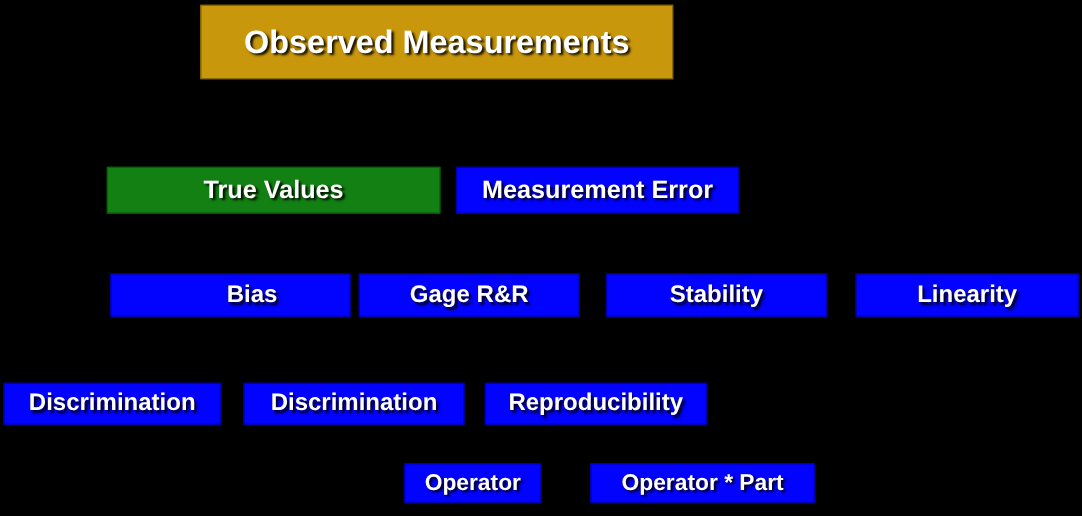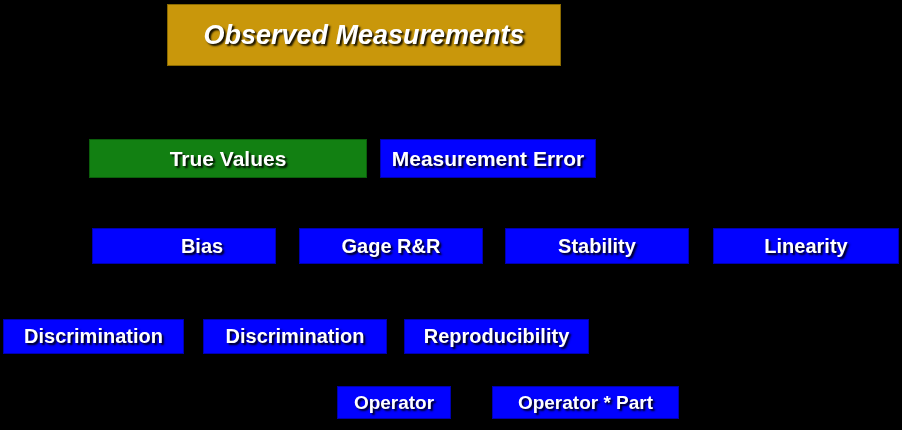--- a/index.html
+++ b/index.html
@@ -42,32 +42,32 @@
   .lvl2 { font-size: 21px; }
   .lvl3 { font-size: 20px; }
   .lvl4 { font-size: 20px; align-items: center; }
   .lvl5 { font-size: 19px; }
 </style>
 </head>
 <body>
 
 <div id="canvas">
 
-  <div class="node gold lvl1" style="left:167px; top:4px; width:394px; height:62px;font-style:italic;">
+  <div class="node gold lvl1" style="left:167px; top:4px; width:394px; height:62px;">
     <span>Observed Measurements</span>
   </div>
 
   <div class="node green lvl2" style="left:89px; top:139px; width:278px; height:39px;">
     <span>True Values</span>
   </div>
-  <div class="node blue lvl2" style="left:380px; top:139px; width:216px; height:39px;">
+  <div class="node blue lvl2" style="left:380px; top:139px; width:236px; height:39px;">
     <span>Measurement Error</span>
   </div>
 
-  <div class="node blue lvl3" style="left:92px; top:228px; width:184px; height:36px;padding-left:36px;">
+  <div class="node blue lvl3" style="left:92px; top:228px; width:200px; height:36px;padding-left:36px;">
     <span>Bias</span>
   </div>
   <div class="node blue lvl3" style="left:299px; top:228px; width:184px; height:36px;">
     <span>Gage R&amp;R</span>
   </div>
   <div class="node blue lvl3" style="left:505px; top:228px; width:184px; height:36px;">
     <span>Stability</span>
   </div>
   <div class="node blue lvl3" style="left:713px; top:228px; width:186px; height:36px;">
     <span>Linearity</span>

